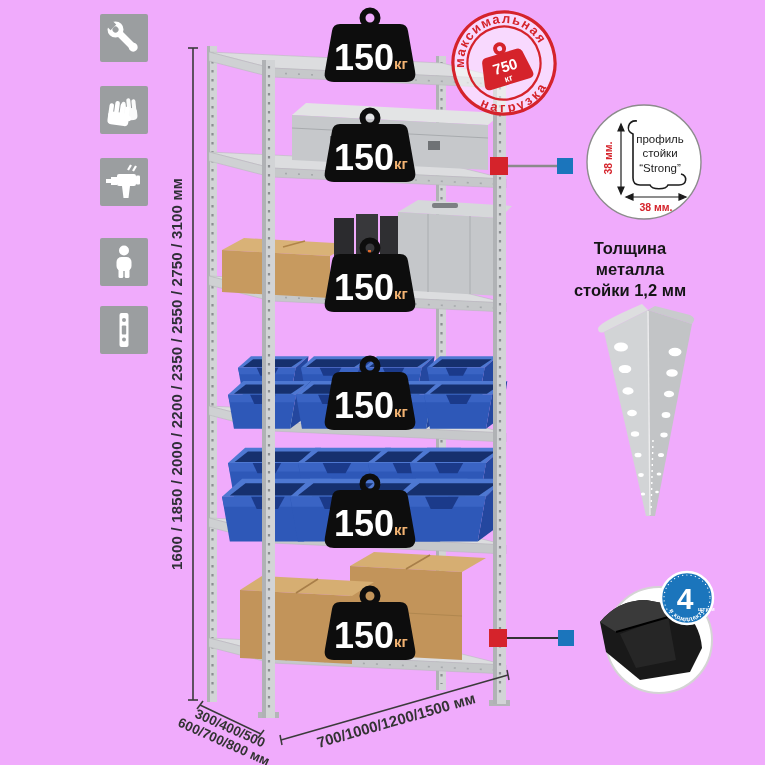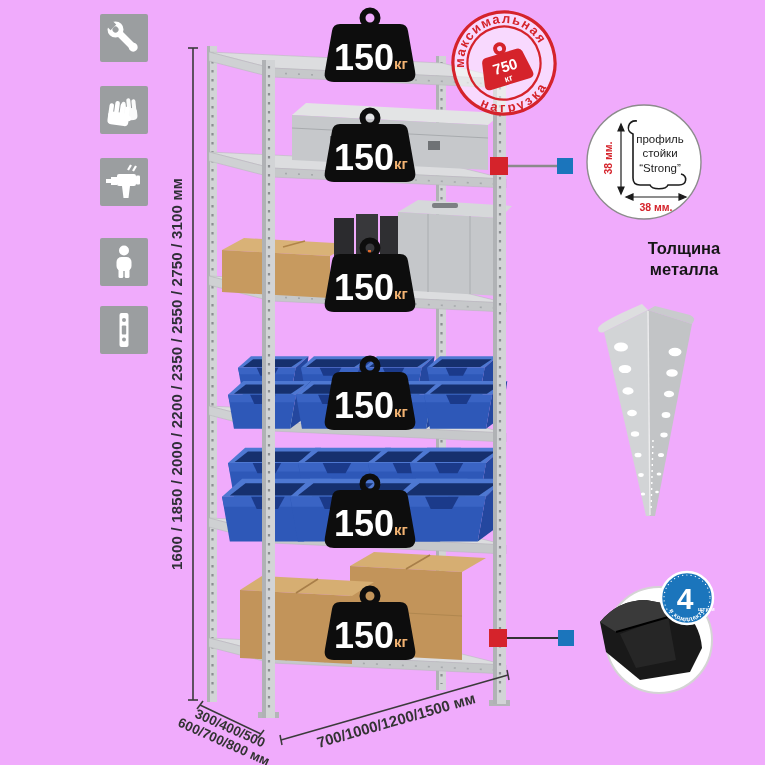--- a/index.html
+++ b/index.html
@@ -6,21 +6,21 @@
   .canvas{position:relative;width:765px;height:765px;background:#f0abfc;overflow:hidden;
           font-family:"Liberation Sans",sans-serif;}
   .side-icon{position:absolute;left:100px;width:48px;height:48px;background:#9b9ea0;border-radius:2px;}
   .main-svg{position:absolute;left:0;top:0;}
   svg text{font-family:"Liberation Sans",sans-serif;}
   .dim-label{position:absolute;white-space:nowrap;color:#2e2e36;font-weight:bold;}
   .dim-height{left:176px;top:374px;transform:translate(-50%,-50%) rotate(-90deg);font-size:15px;letter-spacing:.2px;}
   .dim-width{left:396px;top:720px;transform:translate(-50%,-50%) rotate(-16deg);font-size:15px;color:#333;}
   .dim-depth{left:227px;top:735px;transform:translate(-50%,-50%) rotate(24deg);font-size:13.5px;line-height:15px;text-align:center;color:#333;}
   .caption{position:absolute;transform:translateX(-50%);text-align:center;font-size:16.5px;font-weight:600;color:#151515;line-height:21px;}
-  .cap-thickness{left:684px;top:238px;text-align:center;}
+  .cap-thickness{left:630px;top:238px;text-align:center;}
   .cap-foot{left:661px;top:703px;}
   .caption span{display:block;}
 </style>
 </head>
 <body>
 
 <div class="canvas">
 
   <div class="side-icon" style="top:14px">
     <svg width="48" height="48" viewBox="0 0 48 48">
@@ -366,15 +366,16 @@
 
   <div class="dim-label dim-height">1600 / 1850 / 2000 / 2200 / 2350 / 2550 / 2750 / 3100 мм</div>
   <div class="dim-label dim-width">700/1000/1200/1500 мм</div>
   <div class="dim-label dim-depth">
     <span style="display:block">300/400/500</span>
     <span style="display:block">600/700/800 мм</span>
   </div>
 
   <div class="caption cap-thickness">
     <span>Толщина металла</span>
+    <span>стойки 1,2 мм</span>
   </div>
 
 </div>
 
 </body></html>

